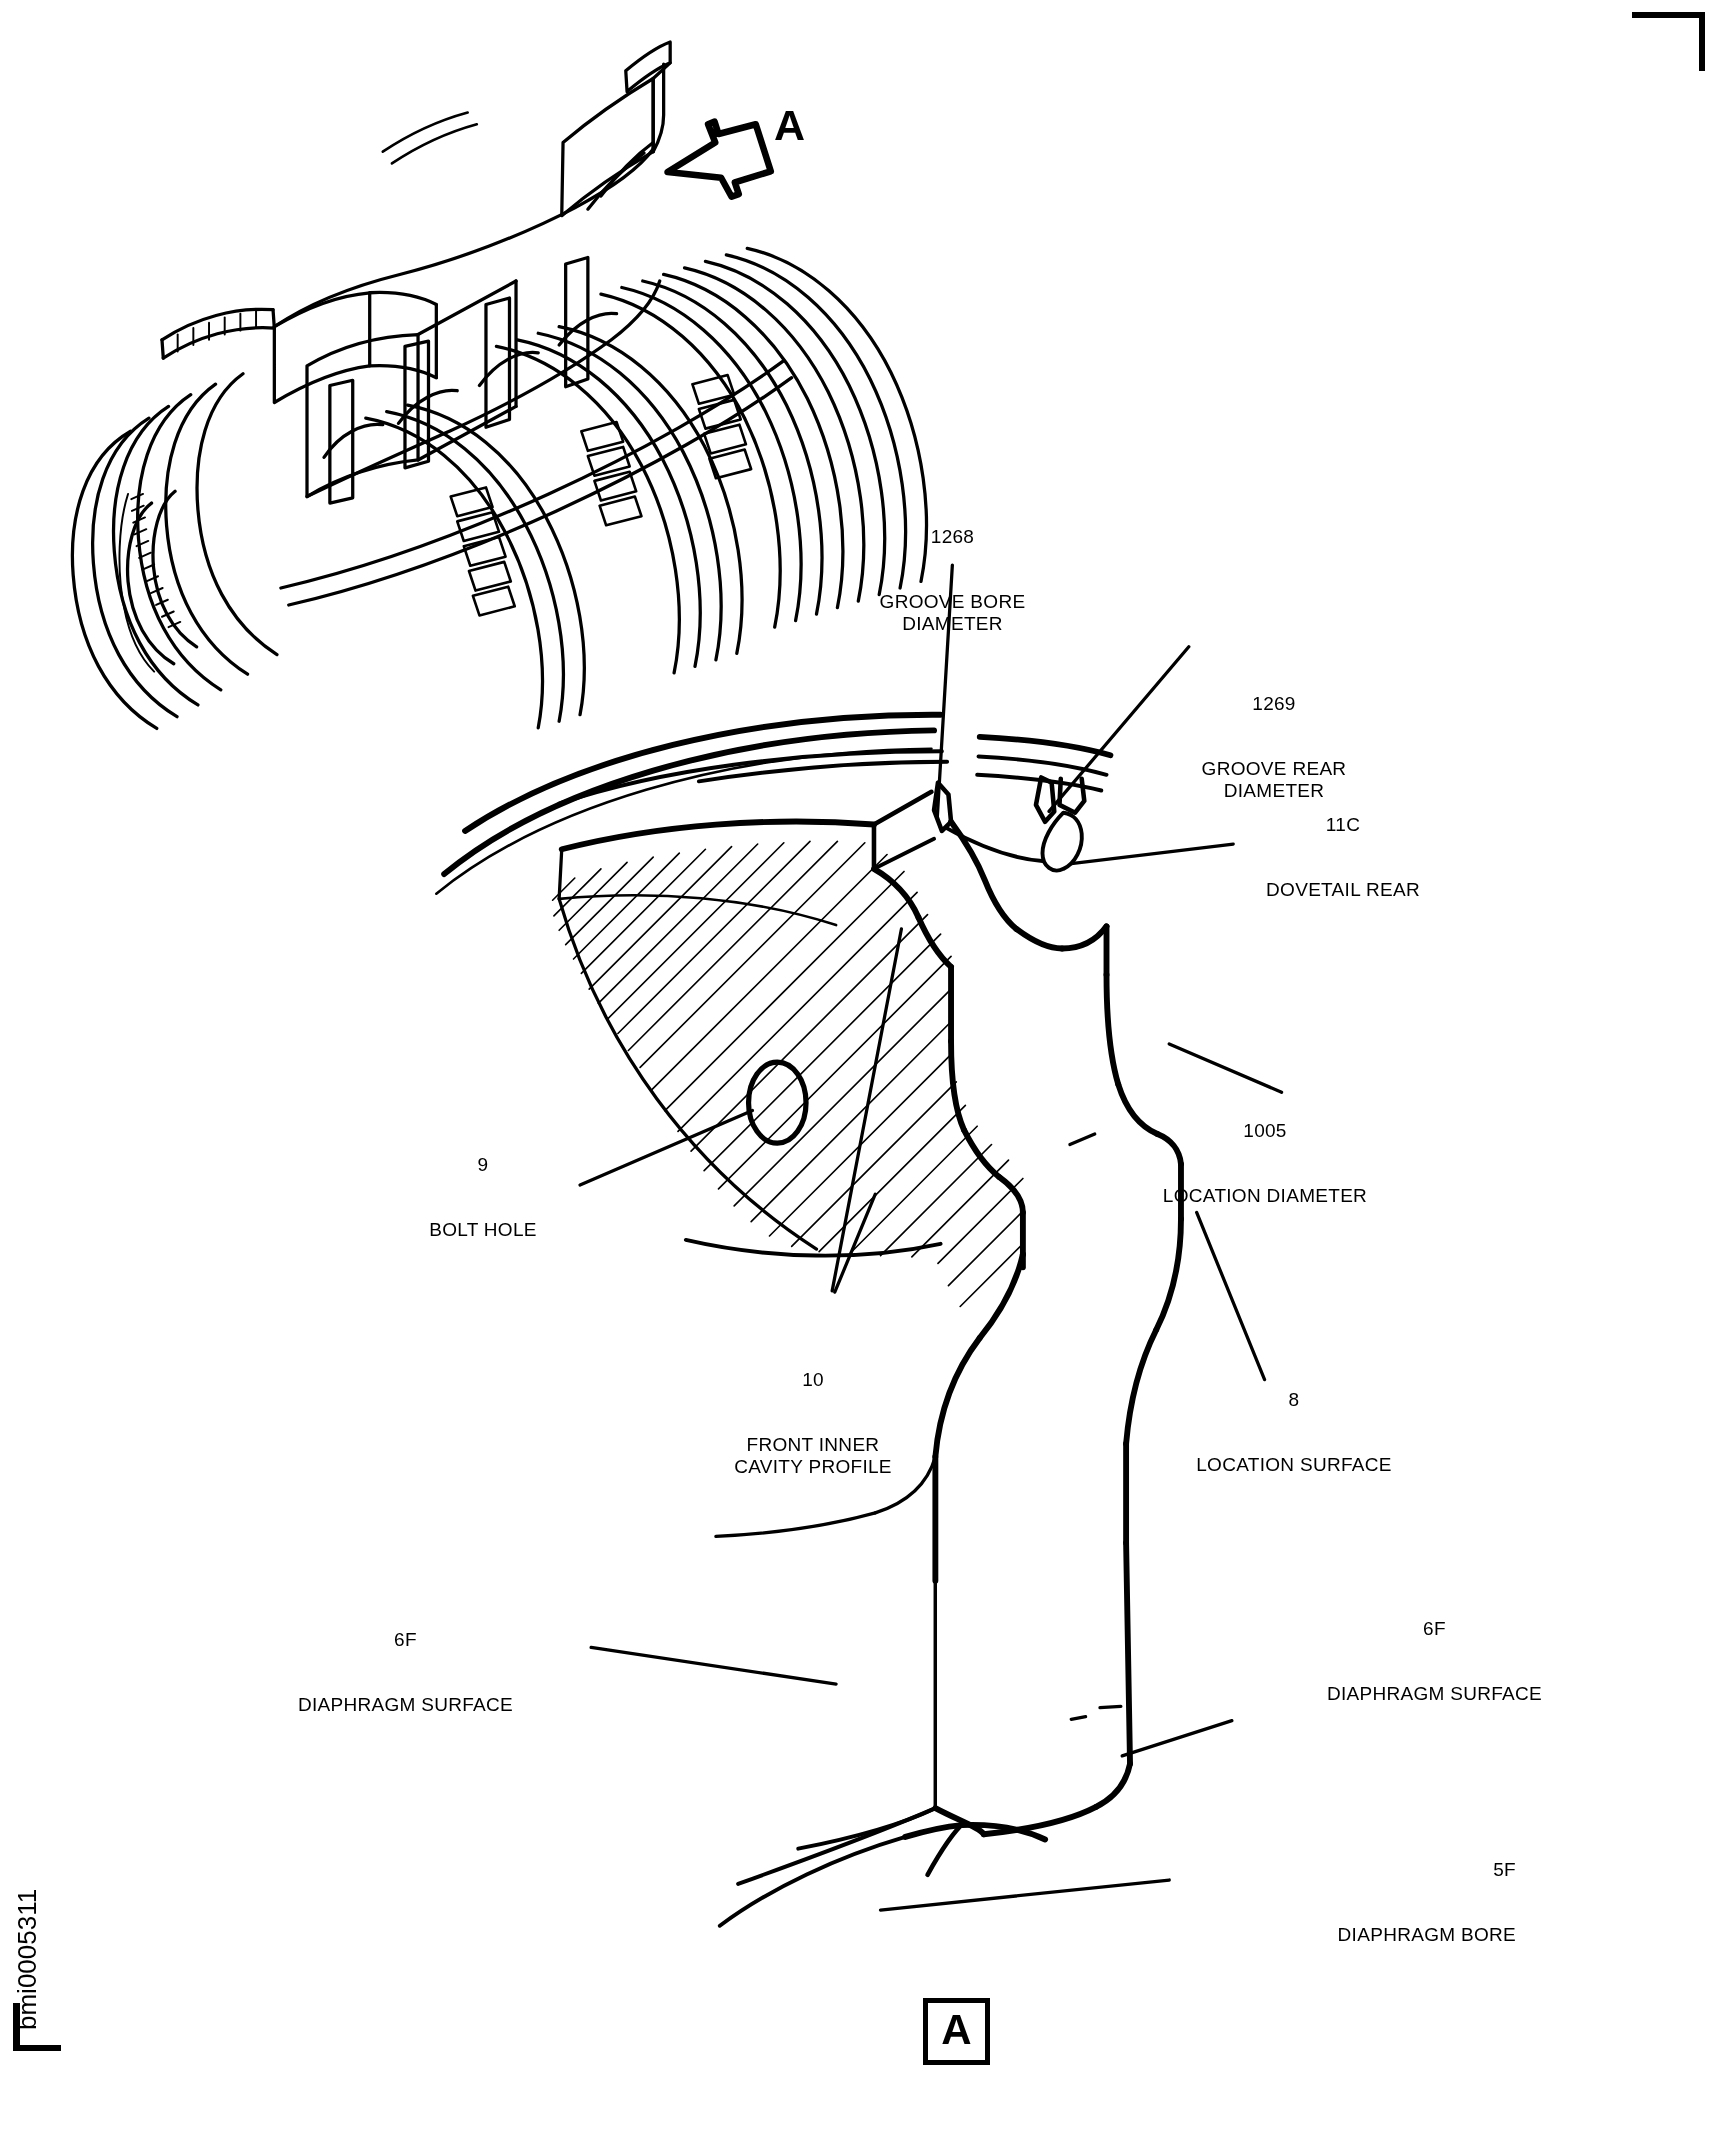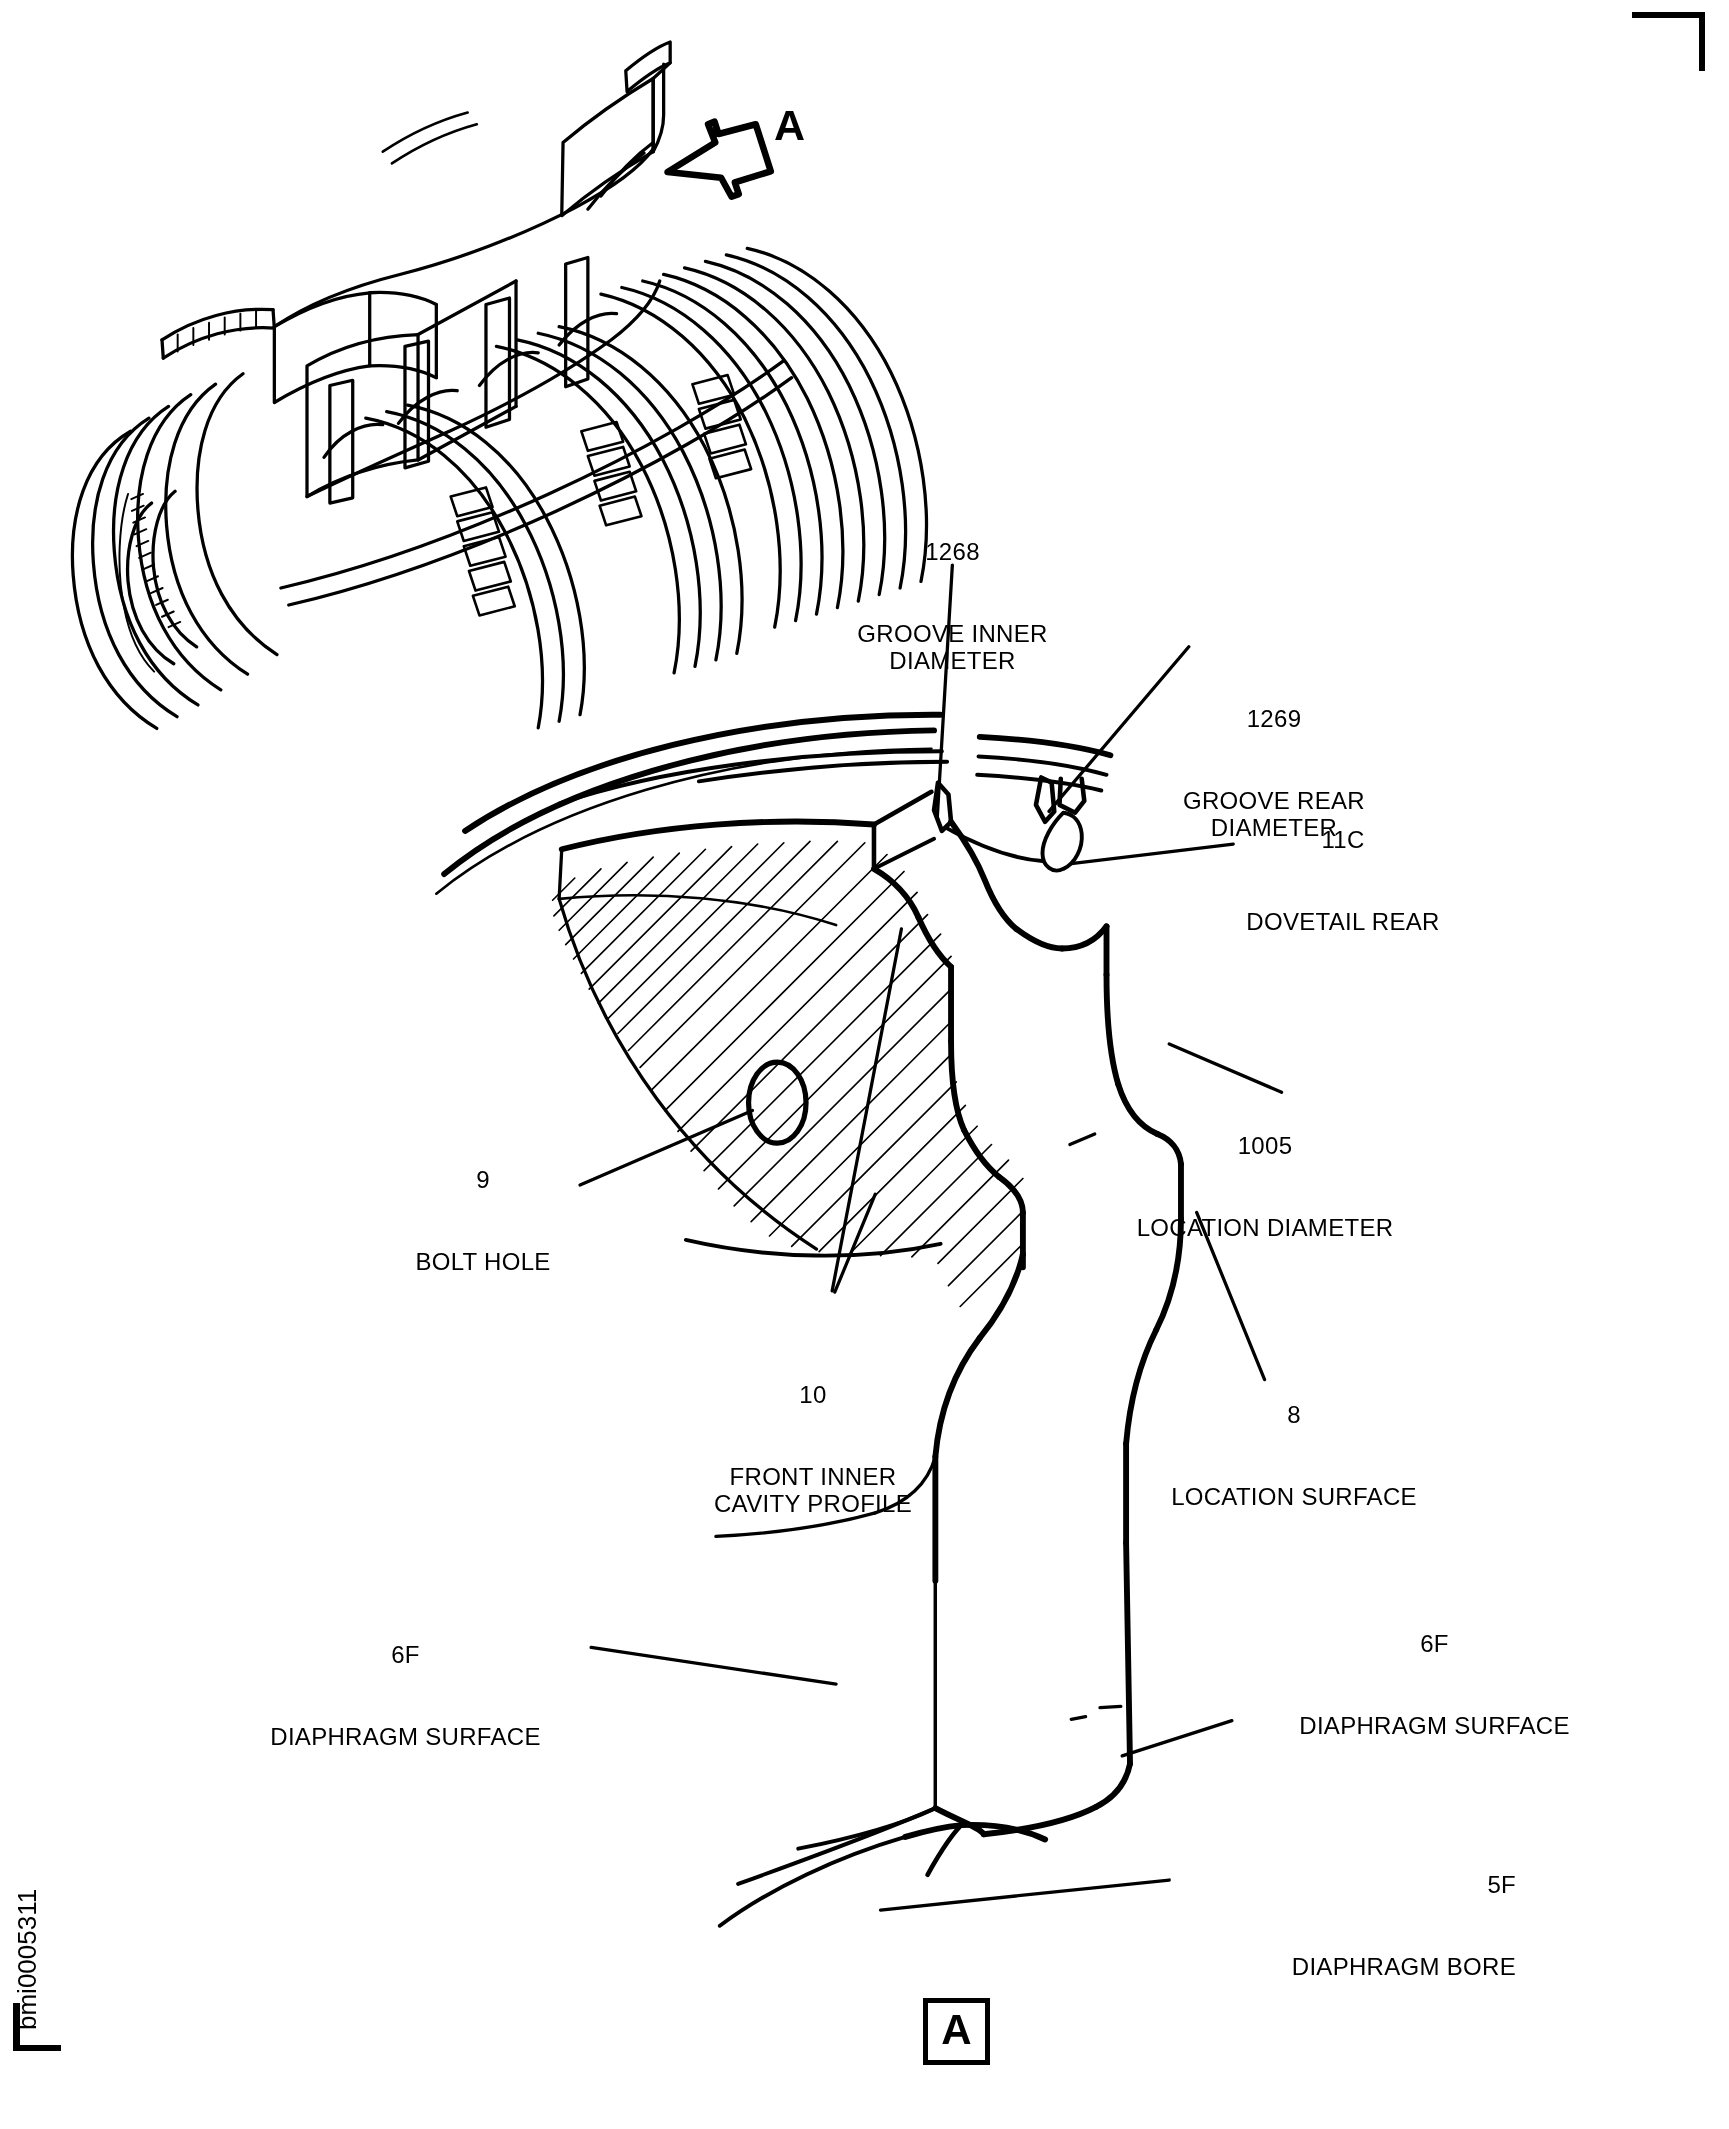--- a/index.html
+++ b/index.html
@@ -22,21 +22,21 @@
     position: absolute;
     left: 0;
     top: 0;
     width: 1729px;
     height: 2129px;
   }
   .callout {
     position: absolute;
     text-align: center;
     line-height: 1.14;
-    font-size: 24px;
+    font-size: 19px;
     letter-spacing: 0.3px;
     white-space: pre;
     font-family: "Liberation Sans", sans-serif;
   }
   .callout .ref {
     display: block;
   }
   .callout .nm {
     display: block;
   }
@@ -359,21 +359,21 @@
   </div>
   <div class="crop-mark" style="left:13px; top:2003px; width:48px; height:48px;">
     <i style="left:0; top:0; width:6.5px; height:48px;"></i>
     <i style="left:0; bottom:0; width:48px; height:6.5px;"></i>
   </div>
 
   <div class="view-arrow-letter" style="left:774px; top:101px;">A</div>
 
   <div class="callout" style="left:809px; top:483px; width:287px;">
     <span class="ref">1268</span>
-    <span class="nm">GROOVE INNER
+    <span class="nm">GROOVE BORE
 DIAMETER</span>
   </div>
 
   <div class="callout" style="left:1137px; top:650px; width:274px;">
     <span class="ref">1269</span>
     <span class="nm">GROOVE REAR
 DIAMETER</span>
   </div>
 
   <div class="callout" style="left:1196px; top:771px; width:294px;">

